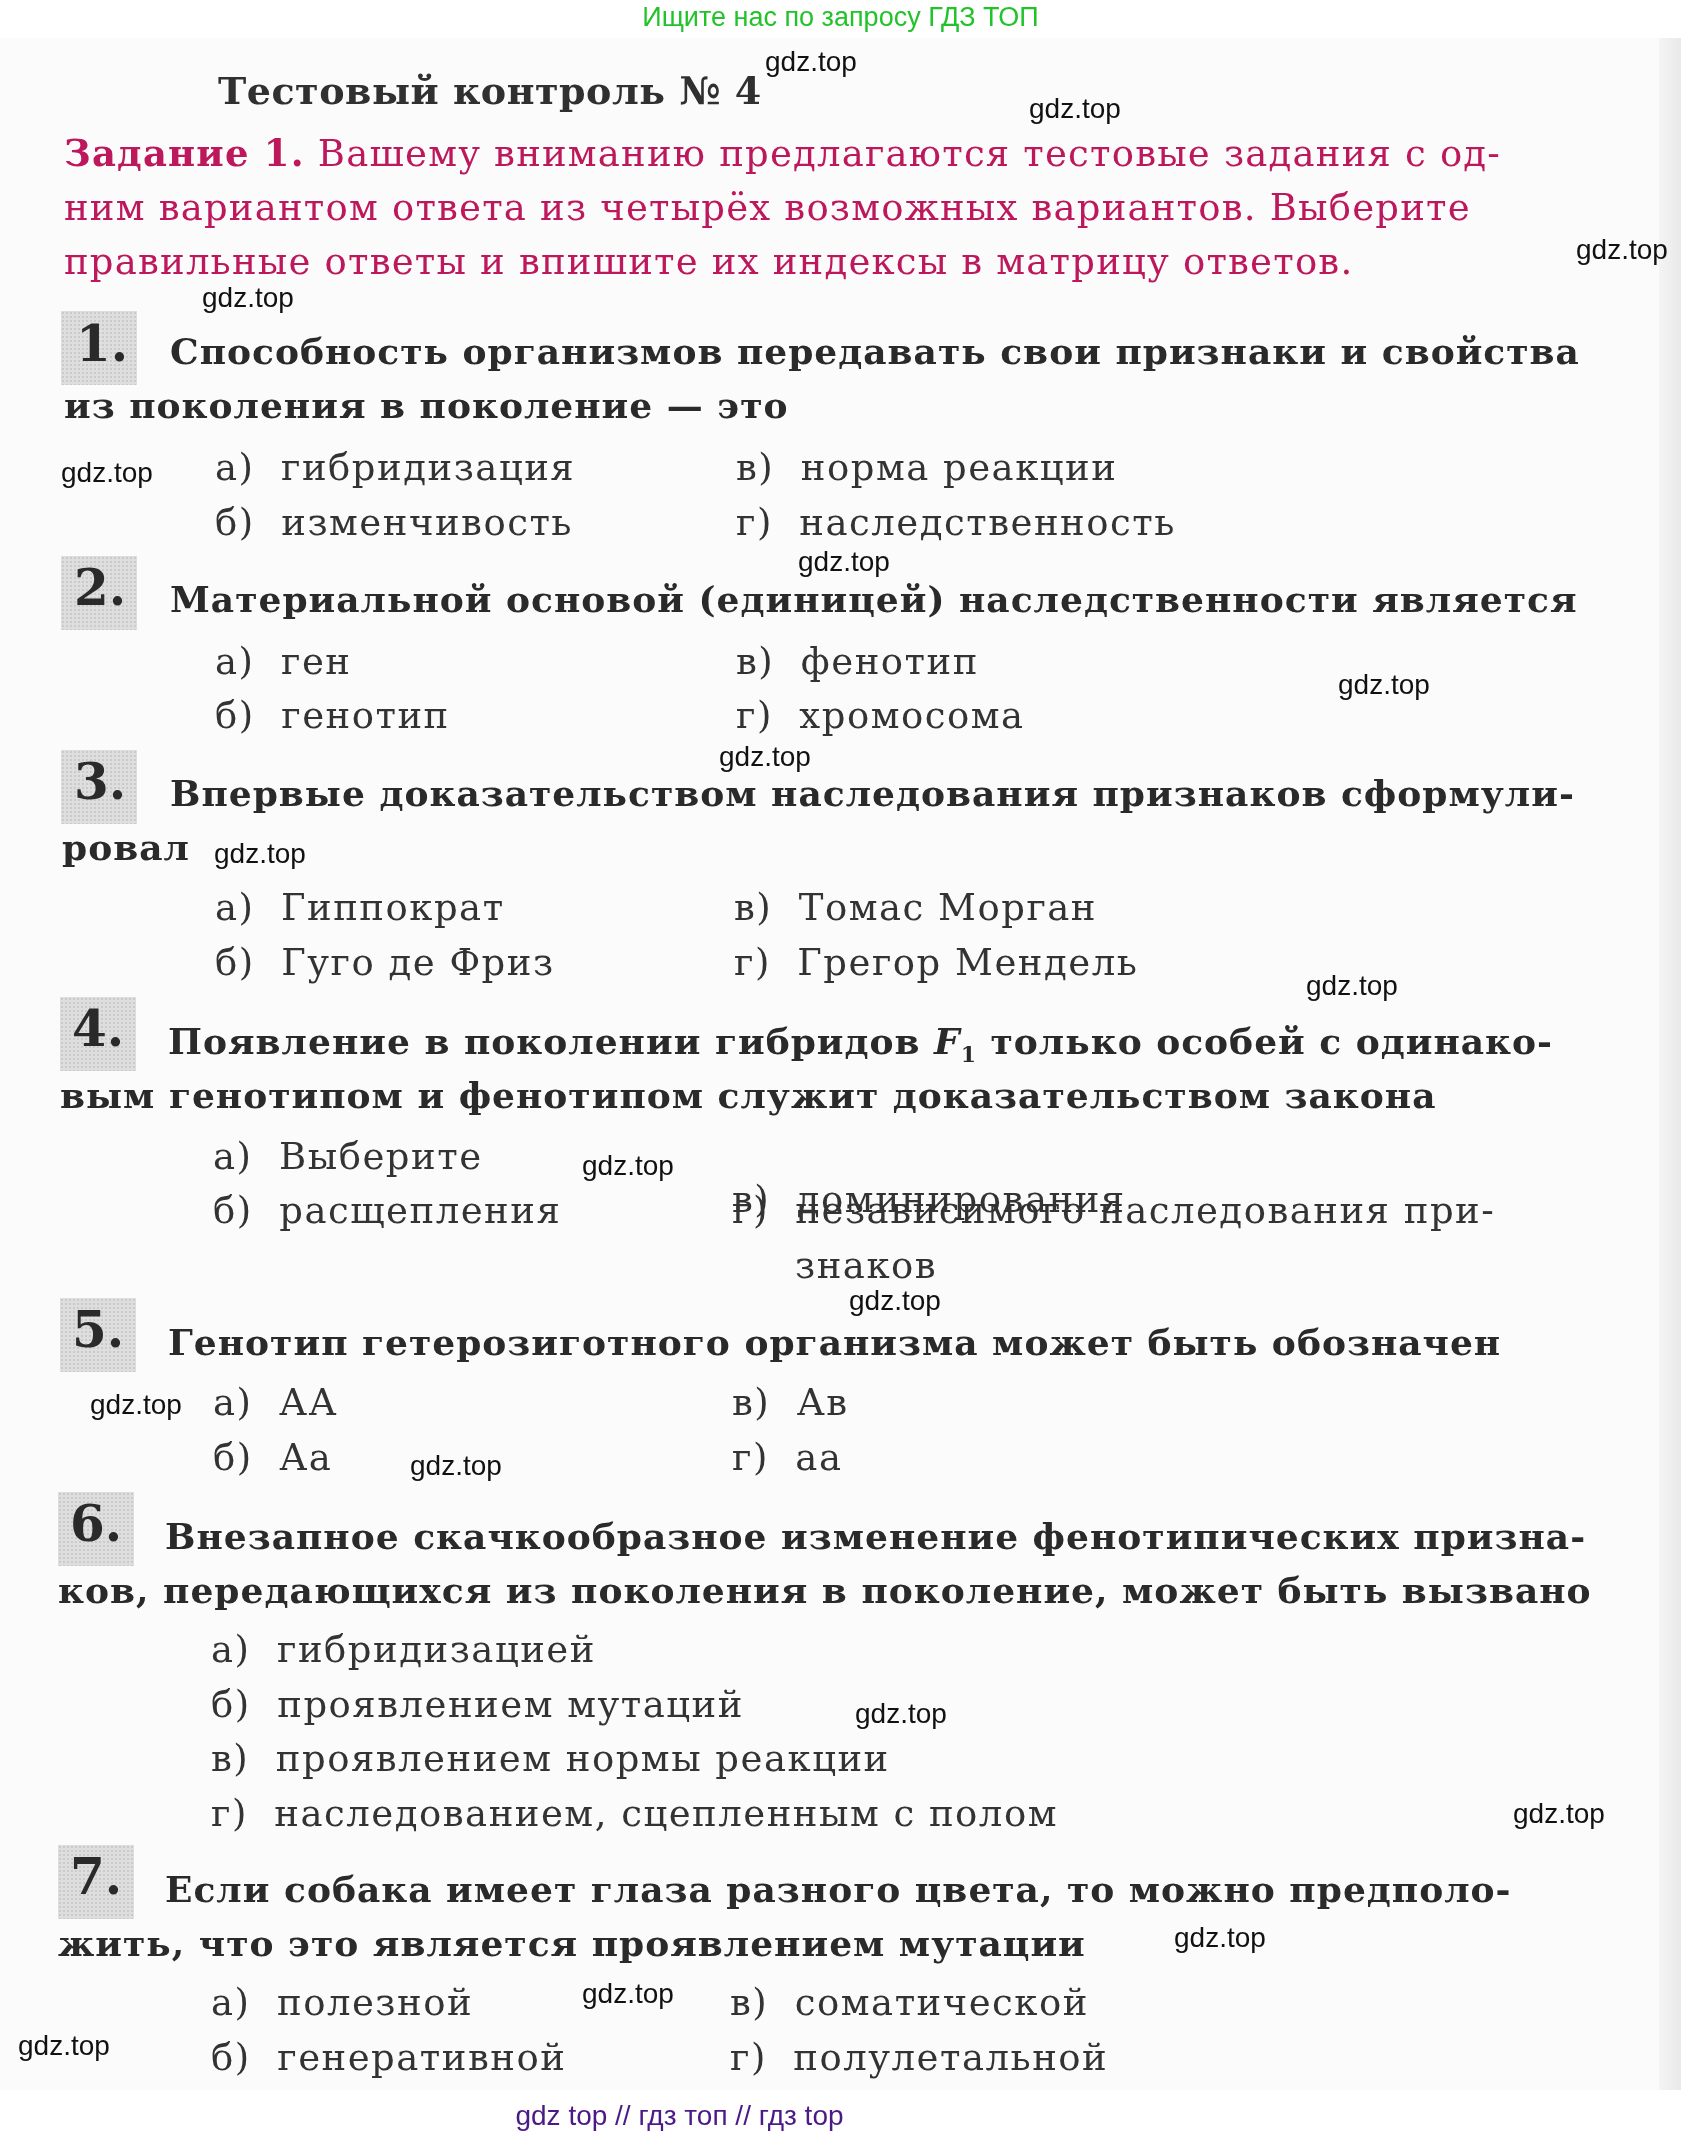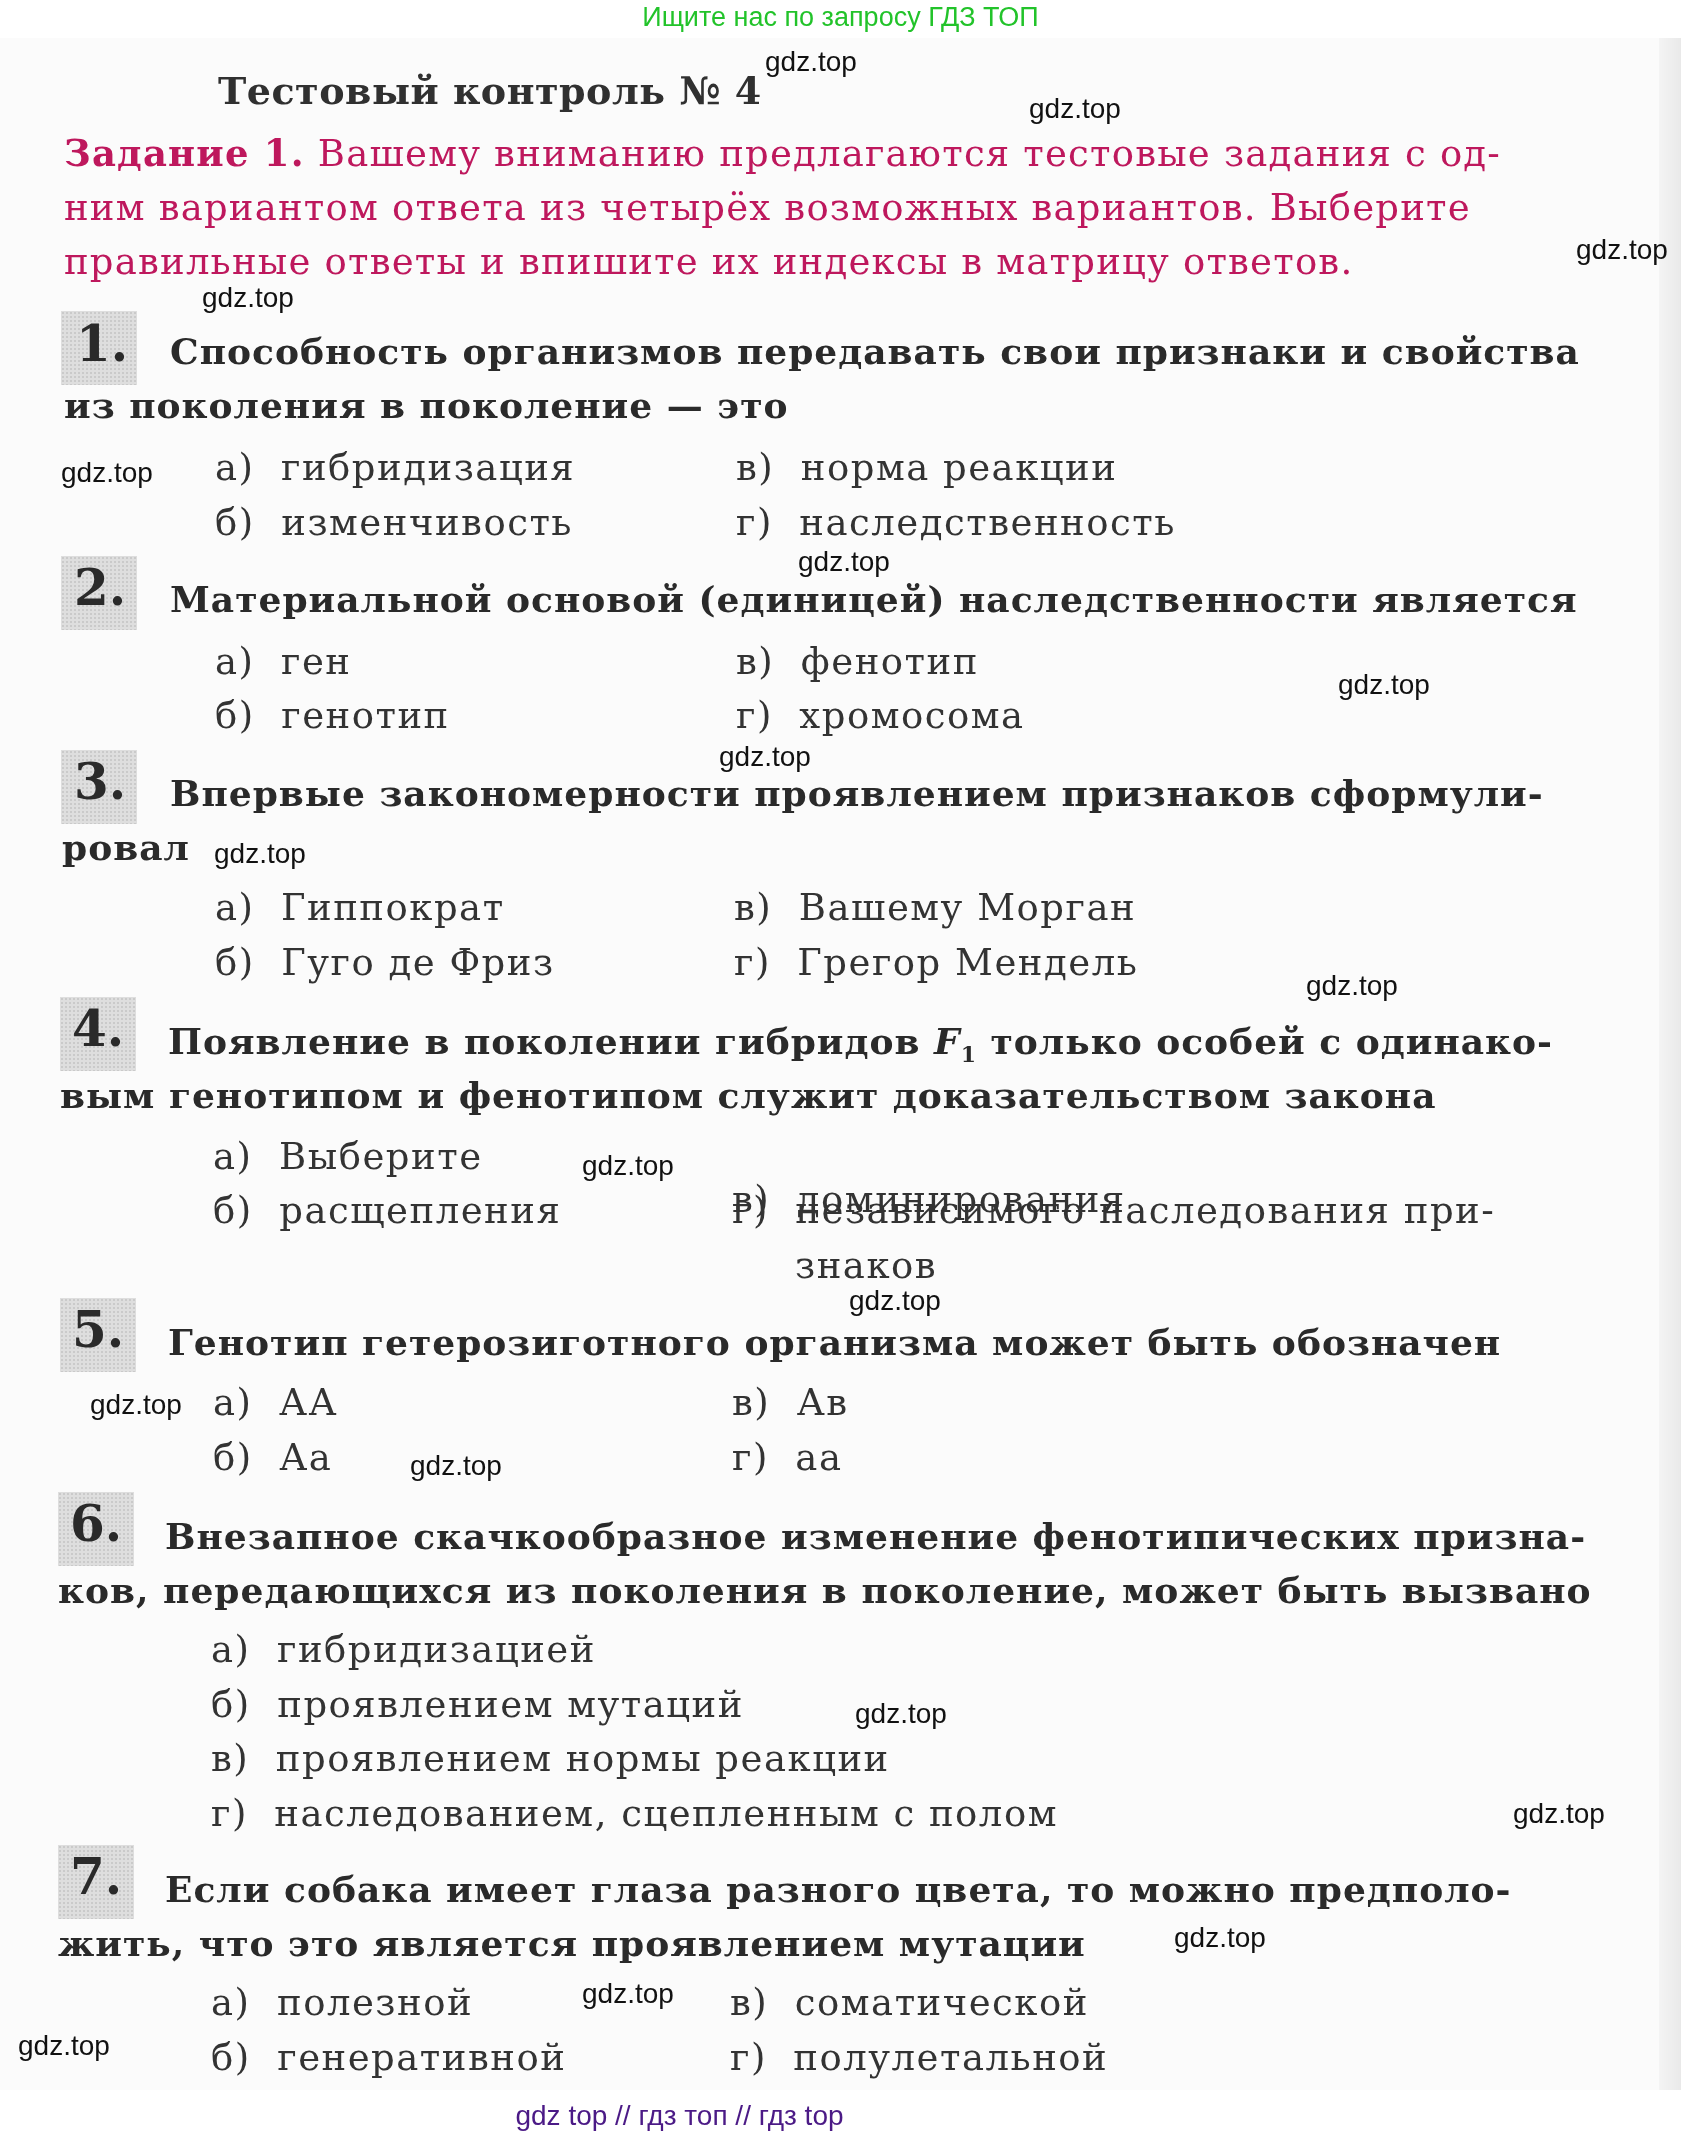--- a/index.html
+++ b/index.html
@@ -80,25 +80,25 @@
 <div class="qnum-box" style="left:61px; top:556px;"></div>
 <div class="qnum" style="left:74px; top:558px;">2.</div>
 <div class="abs qtext" style="left:170px; top:578px;">Материальной основой (единицей) наследственности является</div>
 <div class="abs ans" style="left:215px; top:640px;"><span>а)</span>&nbsp;&nbsp;<span>ген</span></div>
 <div class="abs ans" style="left:215px; top:694px;"><span>б)</span>&nbsp;&nbsp;<span>генотип</span></div>
 <div class="abs ans" style="left:736px; top:640px;"><span>в)</span>&nbsp;&nbsp;<span>фенотип</span></div>
 <div class="abs ans" style="left:736px; top:694px;"><span>г)</span>&nbsp;&nbsp;<span>хромосома</span></div>
 
 <div class="qnum-box" style="left:61px; top:750px;"></div>
 <div class="qnum" style="left:74px; top:752px;">3.</div>
-<div class="abs qtext" style="left:170px; top:772px;">Впервые закономерности проявлением признаков сформули-</div>
+<div class="abs qtext" style="left:170px; top:772px;">Впервые доказательством наследования признаков сформули-</div>
 <div class="abs qtext" style="left:62px; top:826px;">ровал</div>
 <div class="abs ans" style="left:215px; top:886px;"><span>а)</span>&nbsp;&nbsp;<span>Гиппократ</span></div>
 <div class="abs ans" style="left:215px; top:941px;"><span>б)</span>&nbsp;&nbsp;<span>Гуго де Фриз</span></div>
-<div class="abs ans" style="left:734px; top:886px;"><span>в)</span>&nbsp;&nbsp;<span>Вашему Морган</span></div>
+<div class="abs ans" style="left:734px; top:886px;"><span>в)</span>&nbsp;&nbsp;<span>Томас Морган</span></div>
 <div class="abs ans" style="left:734px; top:941px;"><span>г)</span>&nbsp;&nbsp;<span>Грегор Мендель</span></div>
 
 <div class="qnum-box" style="left:60px; top:997px;"></div>
 <div class="qnum" style="left:72px; top:999px;">4.</div>
 <div class="abs qtext" style="left:168px; top:1020px;"><span>Появление в поколении гибридов </span><i class="f">F</i><sub>1</sub><span> только особей с одинако-</span></div>
 <div class="abs qtext" style="left:60px; top:1074px;">вым генотипом и фенотипом служит доказательством закона</div>
 <div class="abs ans" style="left:213px; top:1135px;"><span>а)</span>&nbsp;&nbsp;<span>Выберите</span></div>
 <div class="abs ans" style="left:213px; top:1189px;"><span>б)</span>&nbsp;&nbsp;<span>расщепления</span></div>
 <div class="abs ans" style="left:732px; top:1135px;margin-top:43px;"><span>в)</span>&nbsp;&nbsp;<span>доминирования</span></div>
 <div class="abs ans" style="left:732px; top:1189px;"><span>г)</span>&nbsp;&nbsp;<span>независимого наследования при-</span></div>

